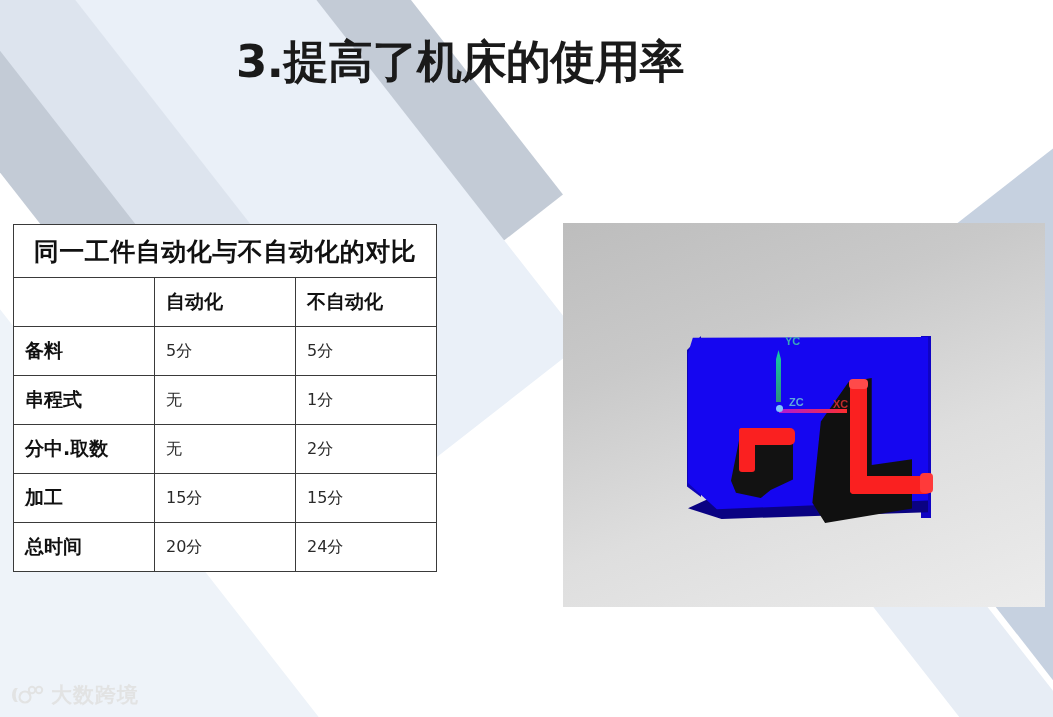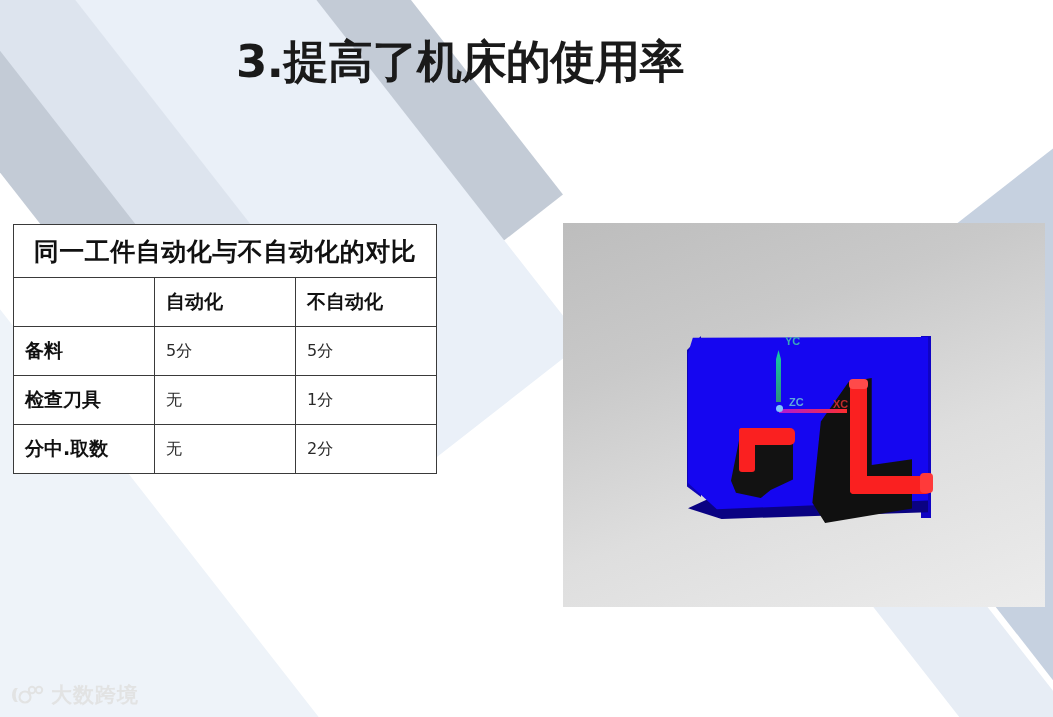--- a/index.html
+++ b/index.html
@@ -364,28 +364,38 @@
           <td class="col-val hdr-cell">自动化</td>
           <td class="col-val hdr-cell">不自动化</td>
         </tr>
 
         <tr class="data-row">
           <td class="col-label">备料</td>
           <td class="col-val">5分</td>
           <td class="col-val">5分</td>
         </tr>
         <tr class="data-row">
-          <td class="col-label">检查刀具</td>
+          <td class="col-label">串程式</td>
           <td class="col-val">无</td>
           <td class="col-val">1分</td>
         </tr>
         <tr class="data-row">
           <td class="col-label">分中.取数</td>
           <td class="col-val">无</td>
           <td class="col-val">2分</td>
+        </tr>
+        <tr class="data-row">
+          <td class="col-label">加工</td>
+          <td class="col-val">15分</td>
+          <td class="col-val">15分</td>
+        </tr>
+        <tr class="data-row">
+          <td class="col-label">总时间</td>
+          <td class="col-val">20分</td>
+          <td class="col-val">24分</td>
         </tr>
       </tbody>
     </table>
   </div>
 
   <div id="cad-panel">
     <div id="cad-stage">
 
       <div class="blk-edge-left"></div>
       <div class="blk-edge-right"></div>

